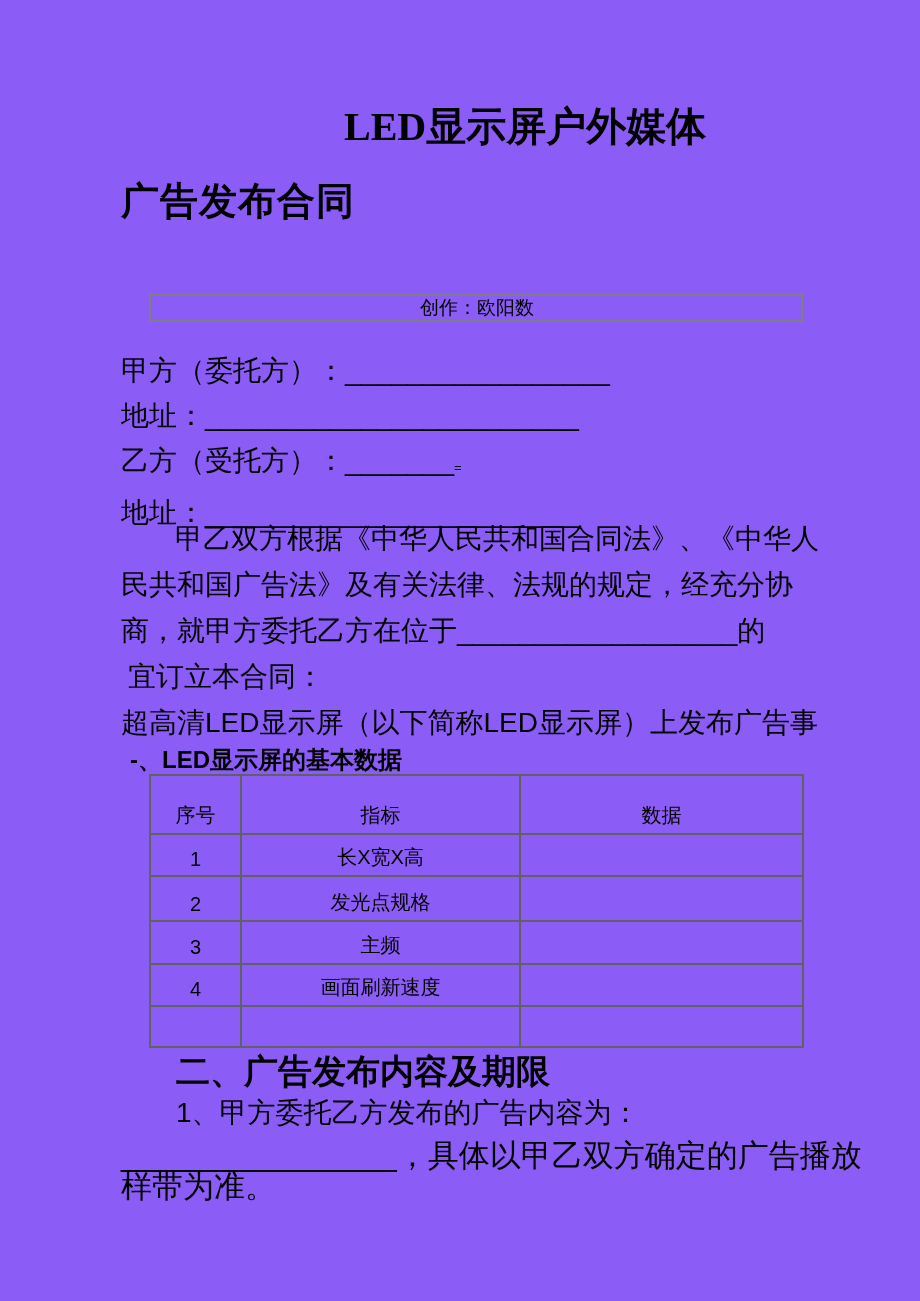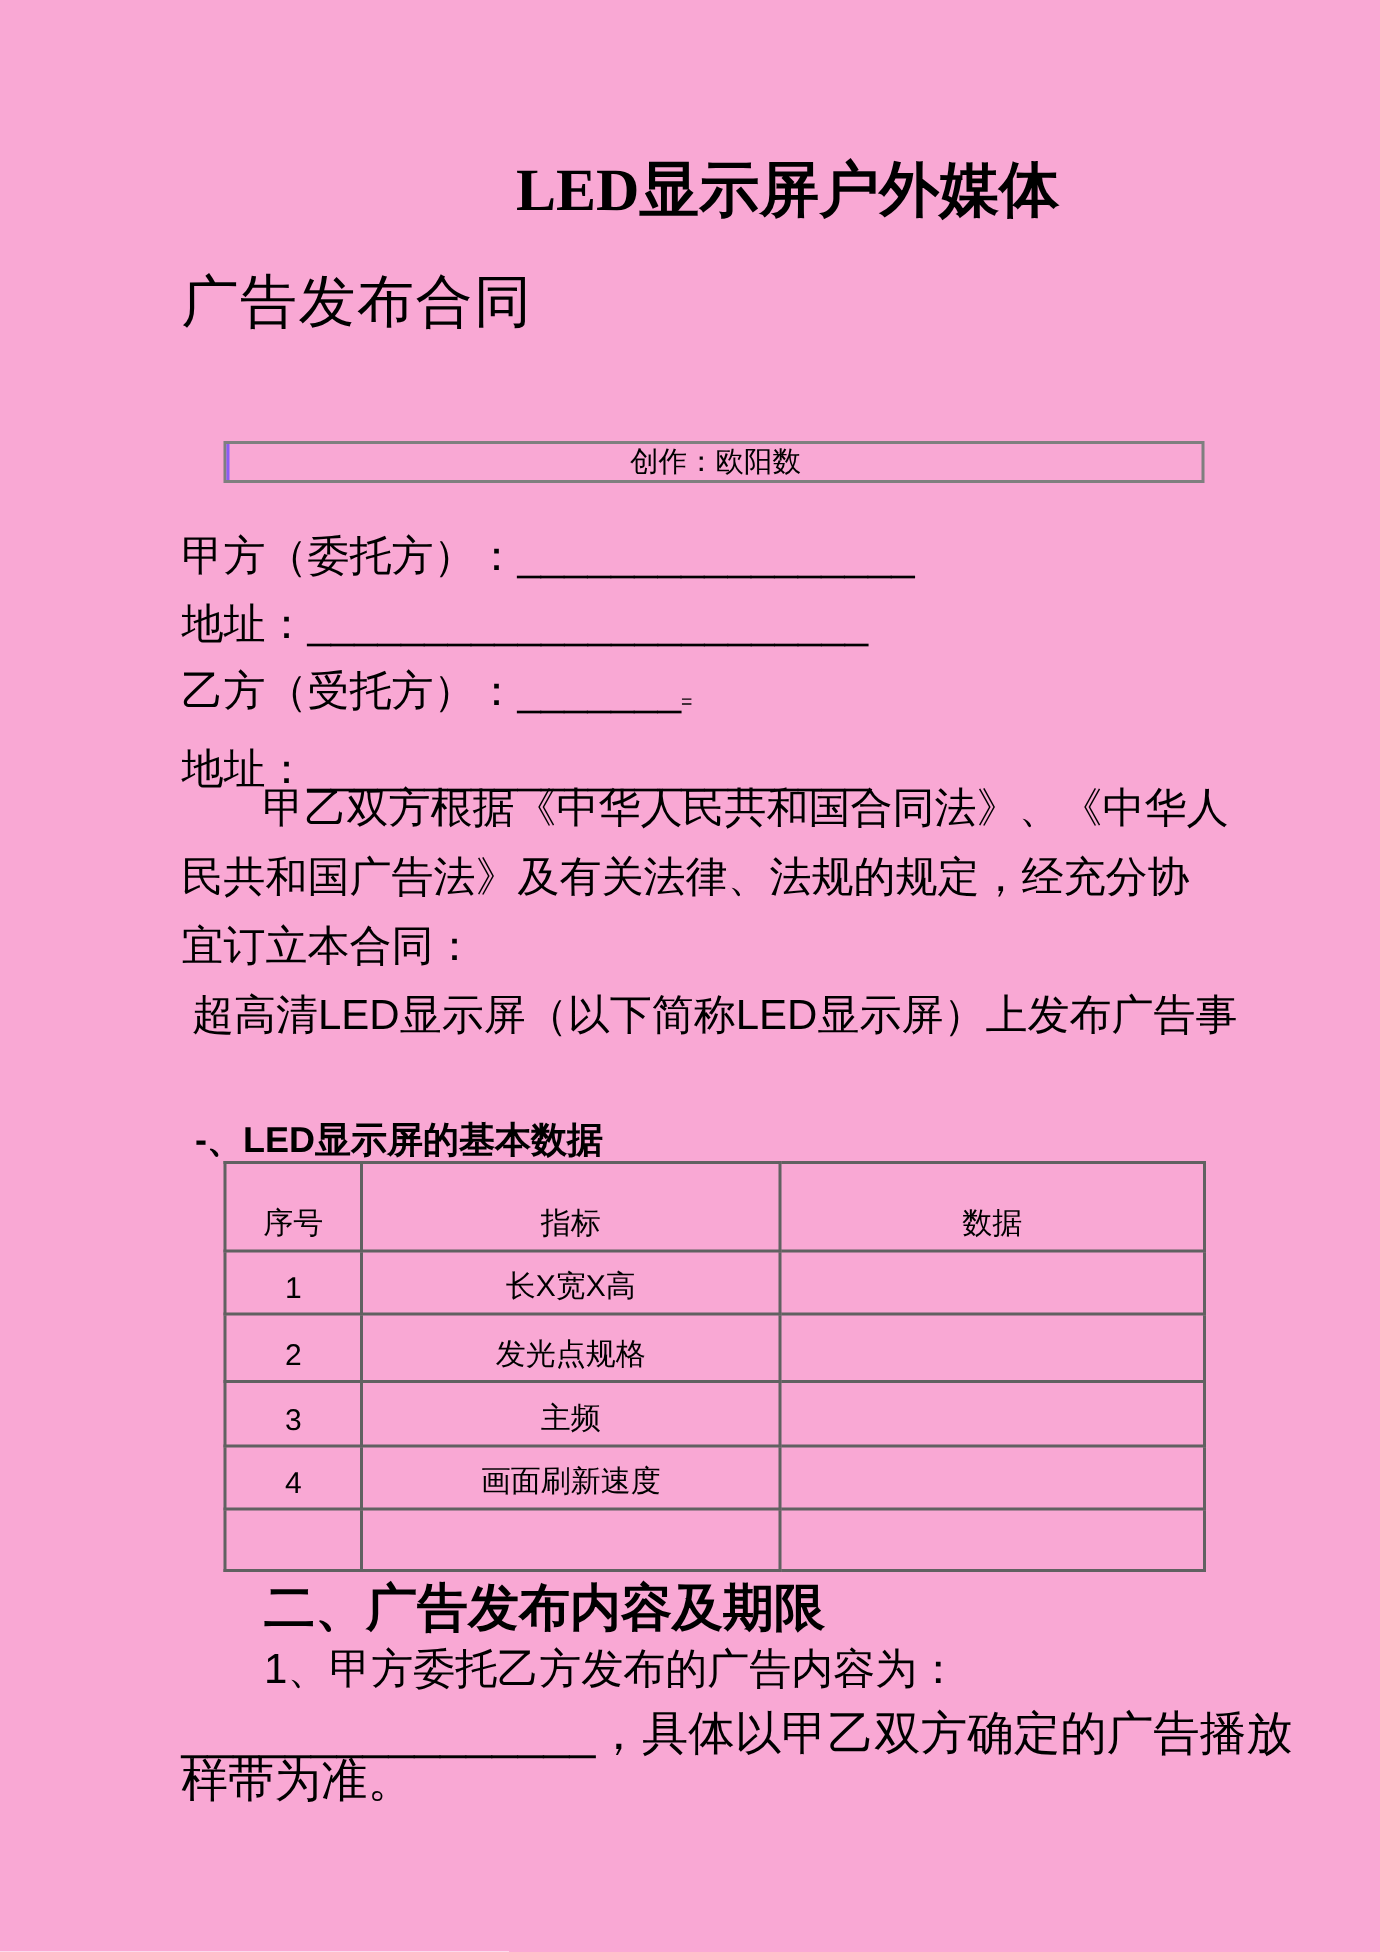--- a/index.html
+++ b/index.html
@@ -1,32 +1,32 @@
 <!DOCTYPE html>
 <html><head>
 <meta charset="utf-8">
 <style>
   html,body{margin:0;padding:0;background:#ffffff;}
   .page{
     position:relative;
     width:920px;height:1301px;
-    background:#f9a8d4;
+    background:#8b5cf6;
     font-family:"Liberation Sans", sans-serif;
     color:#000;
     overflow:hidden;
   }
   
   .title1{
     position:absolute;left:344px;top:99px;
     font-family:"Liberation Serif", serif;
     font-size:40px;font-weight:600;white-space:nowrap;
   }
   .title2{
     position:absolute;left:121px;top:176px;
-    font-size:38px;font-weight:400;letter-spacing:1px;white-space:nowrap;
+    font-size:38px;font-weight:700;letter-spacing:1px;white-space:nowrap;
   }
   
   .meta-table{
     position:absolute;left:149px;top:294px;width:654px;height:28px;
     display:flex;border:2px solid #7f7f7f;box-sizing:border-box;
     font-size:19px;
   }
   .meta-cell{
     display:flex;align-items:center;justify-content:center;
     white-space:nowrap;box-sizing:border-box;
@@ -99,20 +99,21 @@
   <div class="fields">
       <div class="field-line"><span>甲方（委托方）：</span><span class="blank">_________________</span></div>
       <div class="field-line"><span>地址：</span><span class="blank">________________________</span></div>
       <div class="field-line"><span>乙方（受托方）：</span><span class="blank">_______</span><span class="eq-mark">=</span></div>
       <div class="field-line"><span>地址：</span><span class="blank">________________________</span></div>
     </div>
 
   <div class="preamble">
       <div class="para-line">甲乙双方根据《中华人民共和国合同法》、《中华人</div>
       <div class="para-line">民共和国广告法》及有关法律、法规的规定，经充分协</div>
+      <div class="para-line">商，就甲方委托乙方在位于__________________的</div>
       <div class="para-line">宜订立本合同：</div>
       <div class="para-line">超高清LED显示屏（以下简称LED显示屏）上发布广告事</div>
     </div>
 
   <div class="h1">-、LED显示屏的基本数据</div>
 
   <table class="spec-table">
     <colgroup>
       <col style="width:91px">
       <col style="width:279px">

